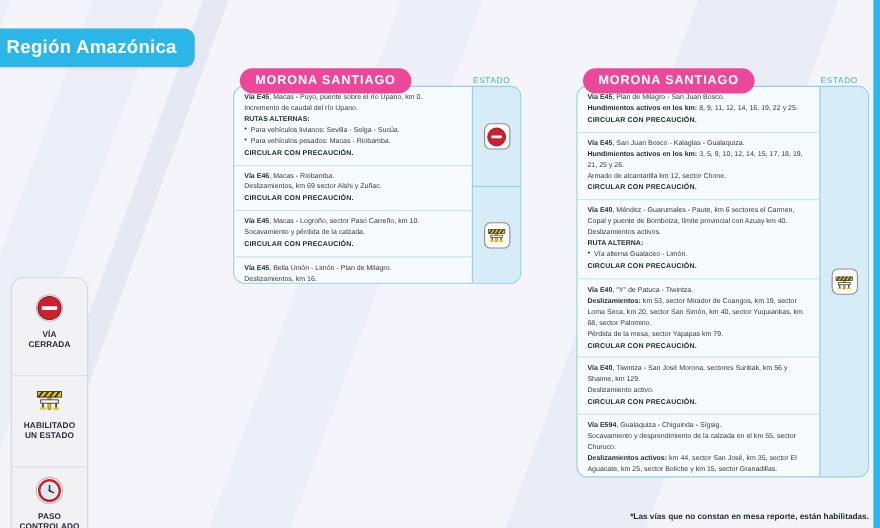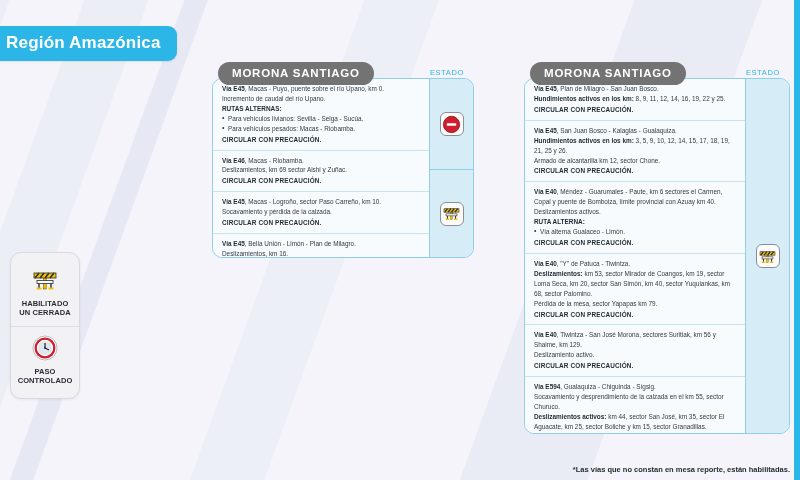--- a/index.html
+++ b/index.html
@@ -55,21 +55,21 @@
     border: 1px solid #d9d9e0;
     border-radius: 11px;
     z-index: 5;
     padding: 6px 0 4px;
     box-shadow: 0 1px 3px rgba(0,0,0,.06);
   }
   .legend-item {
     padding: 7px 4px 8px;
     text-align: center;
   }
-  .legend-item + .legend-item { border-top: 1px solid #dddde3; }
+  .legend-item + .legend-item { border-top: 1px solid #dddde3; margin-top: 15px; }
   .legend-label {
     font-size: 7.5px;
     font-weight: bold;
     color: #2b2b33;
     line-height: 1.25;
     margin-top: 5px;
     letter-spacing: .1px;
   }
 
   
@@ -83,21 +83,21 @@
     border: 1.5px solid #8fcfe8;
     border-radius: 10px;
     overflow: hidden;
   }
   .card-1 { left: 212px; top: 78px;  width: 262px; height: 180px; }
   .card-2 { left: 524px; top: 78px;  width: 266px; height: 356px; }
 
   .card-head {
     position: absolute;
     z-index: 6;
-    background: #737373;
+    background: #ec4899;
     color: #fff;
     font-size: 11.5px;
     font-weight: bold;
     letter-spacing: .8px;
     padding: 5px 14px 6px;
     border-radius: 12px;
   }
   .head-1 { left: 218px; top: 62px; }
   .head-2 { left: 530px; top: 62px; }
 
@@ -183,33 +183,45 @@
   <div class="band b2"></div>
   <div class="band b3"></div>
   <div class="band b4"></div>
 </div>
 <div class="edge-right"></div>
 
 <div class="region-pill">Región Amazónica</div>
 
 <div class="legend">
 
+  <div class="legend-item">
+    <svg class="ic" width="28" height="28" viewBox="0 0 28 28">
+      <circle cx="14" cy="14" r="12" fill="#ffffff" stroke="#b9b9bf" stroke-width="1"></circle>
+      <circle cx="14" cy="14" r="10.5" fill="#cf1f2e"></circle>
+      <circle cx="14" cy="14" r="10.5" fill="none" stroke="#8c1520" stroke-width="1"></circle>
+      <rect x="7" y="12.4" width="14" height="3.4" rx="1" fill="#ffffff"></rect>
+    </svg>
+    <div class="legend-label">
+      <span>VÍA</span><br>
+      <span>CERRADA</span>
+    </div>
+  </div>
 
   <div class="legend-item">
     <svg class="ic" width="28" height="28" viewBox="0 0 28 28">
       <rect x="12.6" y="8" width="2.6" height="15" fill="#f2c200" stroke="#6b5a00" stroke-width="0.6"></rect>
       <rect x="3" y="7" width="22" height="5" fill="#f2c200" stroke="#2e2e2e" stroke-width="0.8"></rect>
       <path d="M4 12 L8 7 M9 12 L13 7 M14 12 L18 7 M19 12 L23 7" stroke="#2e2e2e" stroke-width="1.6"></path>
       <rect x="6" y="14.5" width="16" height="3" fill="#ffffff" stroke="#2e2e2e" stroke-width="0.8"></rect>
       <path d="M8 17.5 L8 22 M20 17.5 L20 22" stroke="#2e2e2e" stroke-width="1.4"></path>
       <path d="M5.5 22.5 L10.5 22.5 M17.5 22.5 L22.5 22.5" stroke="#f2c200" stroke-width="2"></path>
     </svg>
     <div class="legend-label">
       <span>HABILITADO</span><br>
-      <span>UN CERRADA</span>
+      <span>UN ESTADO</span>
     </div>
   </div>
 
   <div class="legend-item">
     <svg class="ic" width="28" height="28" viewBox="0 0 28 28">
       <circle cx="14" cy="14" r="12" fill="#ffffff" stroke="#b9b9bf" stroke-width="1"></circle>
       <circle cx="14" cy="14" r="10.5" fill="#cf1f2e"></circle>
       <circle cx="14" cy="14" r="7.6" fill="#dfe6ef" stroke="#ffffff" stroke-width="1.2"></circle>
       <line x1="14" y1="14" x2="14" y2="9" stroke="#2e2e2e" stroke-width="1.3"></line>
       <line x1="14" y1="14" x2="18" y2="16" stroke="#2e2e2e" stroke-width="1.3"></line>

